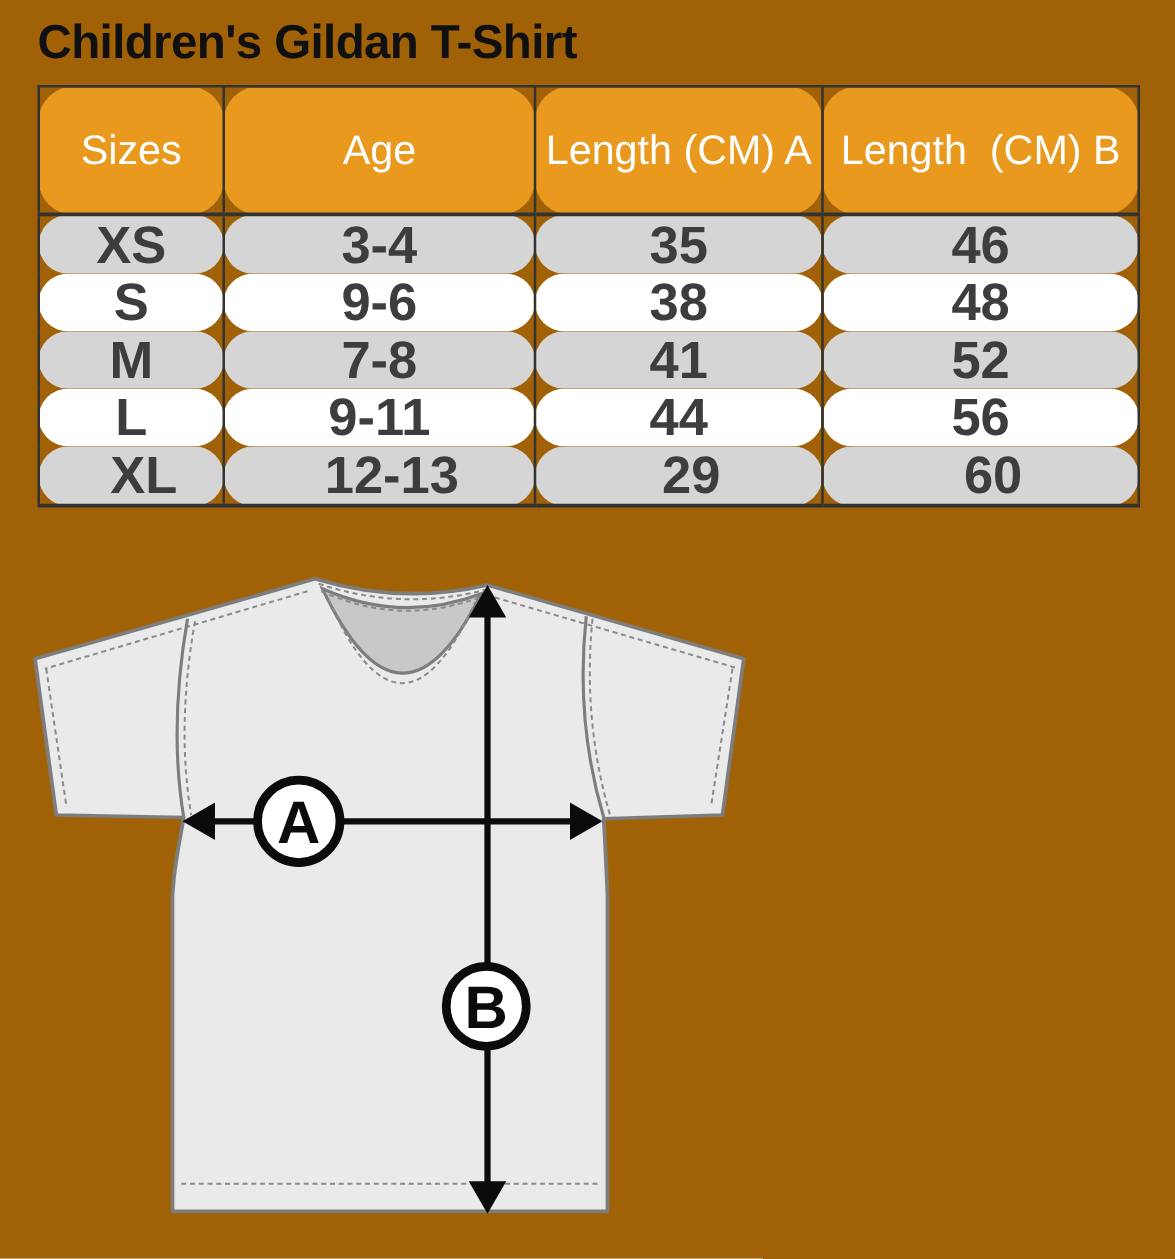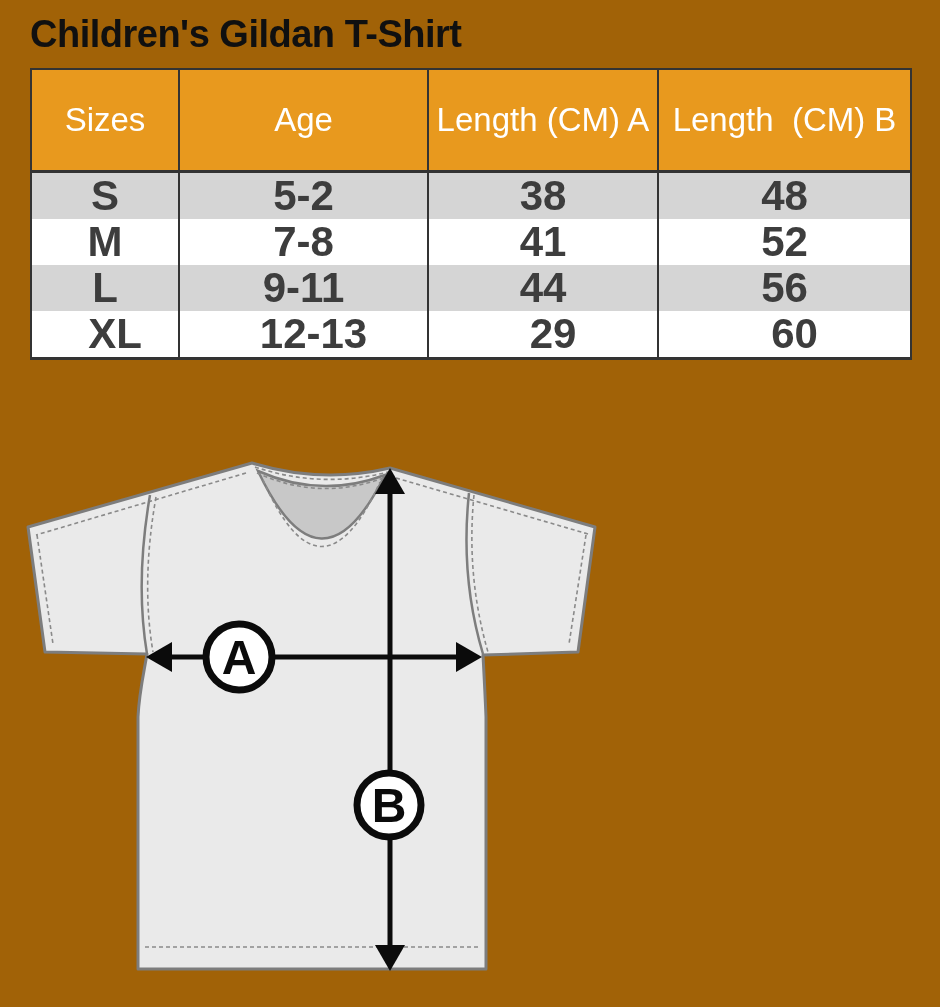--- a/index.html
+++ b/index.html
@@ -14,20 +14,21 @@
 
   table.size-table {
     position:absolute; left:30px; top:68px; width:880px;
     border-collapse:collapse; table-layout:fixed;
   }
   table.size-table th, table.size-table td {
     border-left:2px solid var(--table-border, #333333);
     border-right:2px solid var(--table-border, #333333);
     text-align:center; vertical-align:middle; padding:0;
     overflow:hidden;
+    border-radius:28px;
   }
   table.size-table thead th {
     background:var(--header-bg, #E8991E);
     color:var(--header-text, #FFFFFF);
     font-size:33px; font-weight:normal; height:100px;
     border-top:2px solid var(--table-border, #333333);
     border-bottom:3px solid var(--table-border, #333333);
     white-space:pre;
   }
   table.size-table tbody td {
@@ -67,22 +68,28 @@
     <thead>
       <tr>
         <th>Sizes</th>
         <th>Age</th>
         <th>Length (CM) A</th>
         <th>Length  (CM) B</th>
       </tr>
     </thead>
     <tbody>
       <tr>
+        <td>XS</td>
+        <td>3-4</td>
+        <td>35</td>
+        <td>46</td>
+      </tr>
+      <tr>
         <td>S</td>
-        <td>5-2</td>
+        <td>9-6</td>
         <td>38</td>
         <td>48</td>
       </tr>
       <tr>
         <td>M</td>
         <td>7-8</td>
         <td>41</td>
         <td>52</td>
       </tr>
       <tr>

